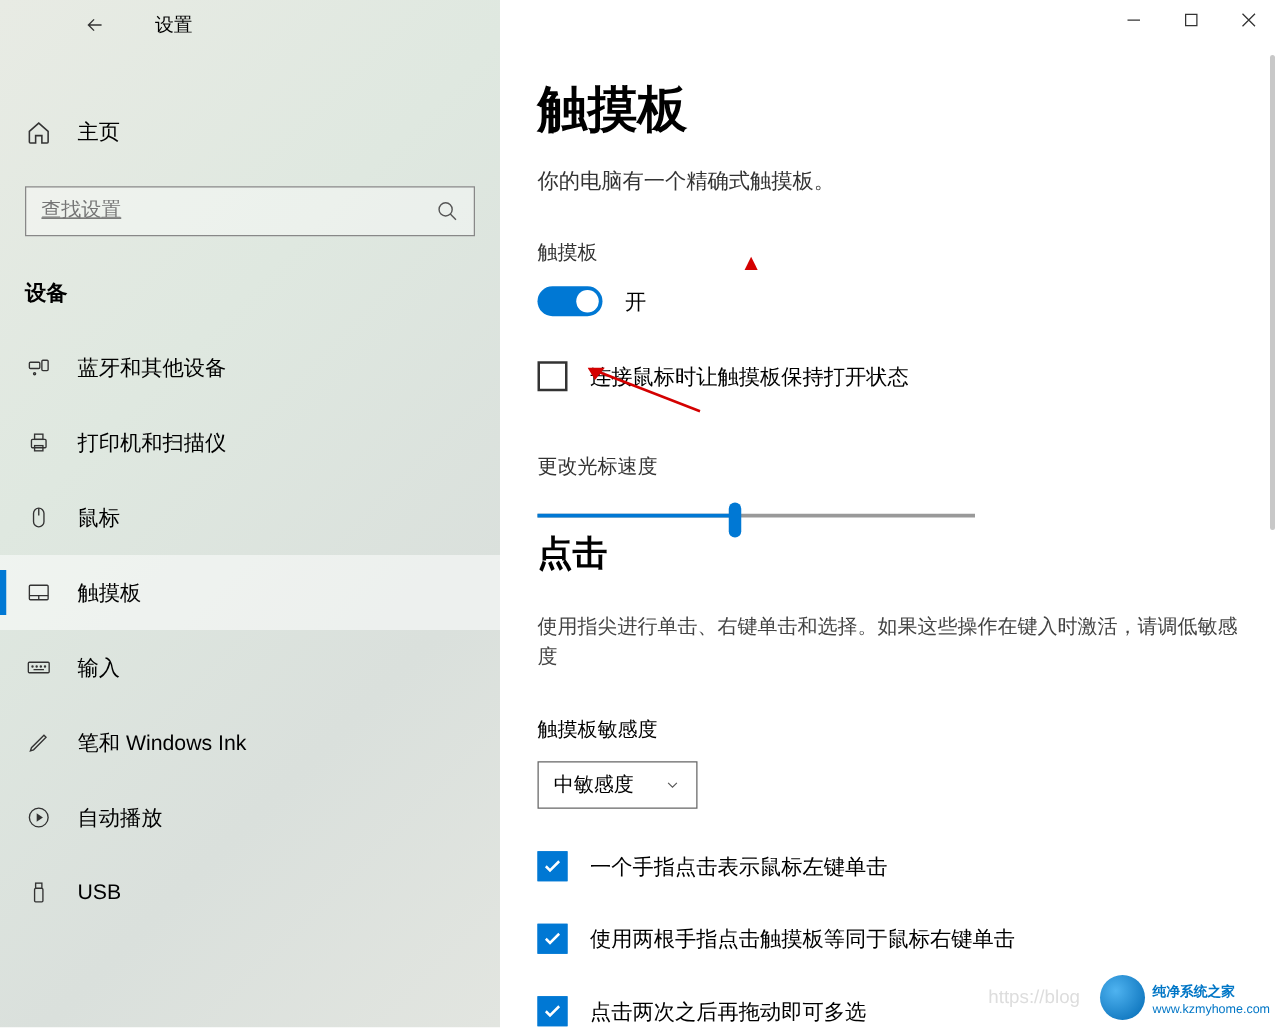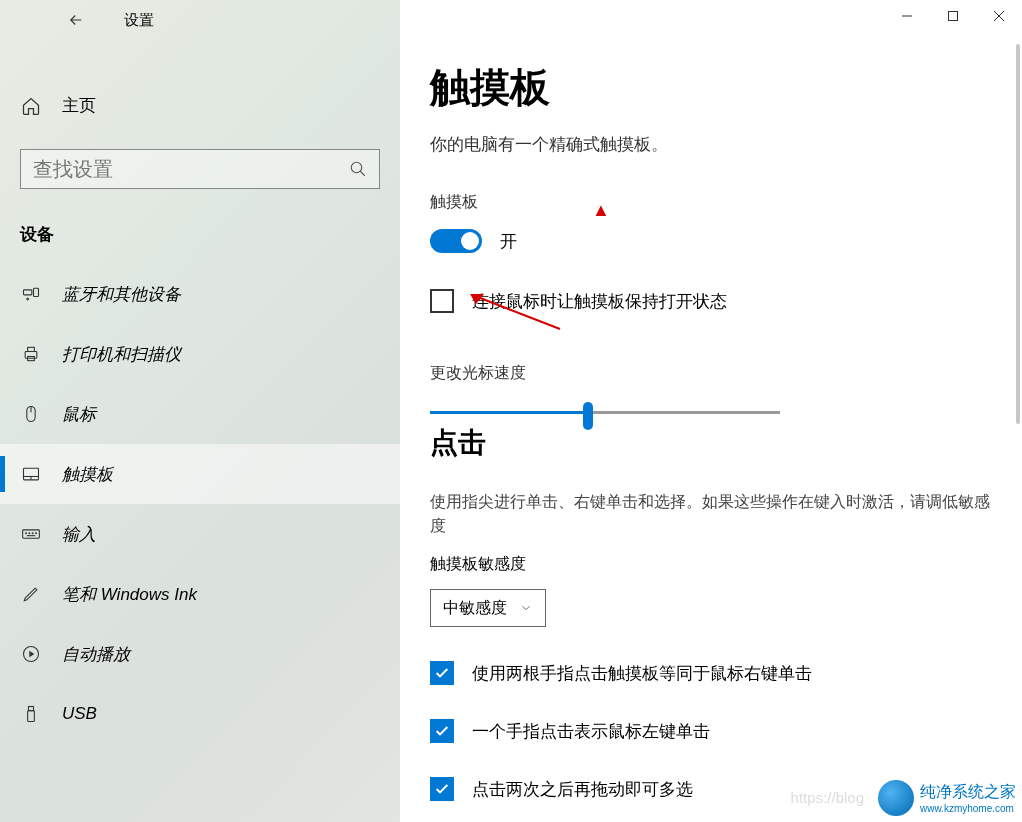--- a/index.html
+++ b/index.html
@@ -8,26 +8,26 @@
 .sidebar { position: absolute; left: 0; top: 0; width: 400px; height: 822px; background: linear-gradient(135deg, #e8ebe4 0%, #dfe8e0 35%, #dae0dc 70%, #e2e5e0 100%); }
 .header-row { display: flex; align-items: center; height: 40px; padding-left: 20px; margin-left: 36px; }
 .back-btn { width: 40px; height: 40px; display: flex; align-items: center; justify-content: center; cursor: pointer; }
 .settings-title { font-size: 15px; margin-left: 28px; color: #000; }
 
 .home-row { display: flex; align-items: center; padding: 14px 20px; margin-top: 40px; cursor: pointer; }
 .home-row .icon-wrap { width: 22px; display: flex; justify-content: center; }
 .home-row .label { font-size: 17px; margin-left: 20px; }
 
 .search-box { margin: 18px 20px 0 20px; height: 40px; border: 1px solid #888; background: rgba(255,255,255,0.4); display: flex; align-items: center; padding: 0 12px; }
-.search-box input { flex: 1; border: none; background: transparent; font-size: 20px; outline: none; color: #555; }
+.search-box input { flex: 1; border: none; background: transparent; font-size: 16px; outline: none; color: #555; text-decoration: underline; }
 .search-box .search-icon { width: 18px; height: 18px; }
 
 .group-title { font-size: 17px; font-weight: 600; margin: 34px 0 18px 20px; }
 
-.nav-item { display: flex; align-items: center; height: 60px; padding-left: 20px; cursor: pointer; position: relative; font-style: italic; }
+.nav-item { display: flex; align-items: center; height: 60px; padding-left: 20px; cursor: pointer; position: relative; }
 .nav-item .icon-wrap { width: 22px; display: flex; justify-content: center; }
 .nav-item .label { font-size: 17px; margin-left: 20px; }
 .nav-item.selected { background: rgba(255,255,255,0.5); }
 .nav-item.selected::before { content: ""; position: absolute; left: 0; top: 12px; bottom: 12px; width: 5px; background: #0078d4; }
 
 .content { position: absolute; left: 400px; top: 0; right: 0; bottom: 0; padding: 0 0 0 30px; overflow-y: auto; }
 .window-controls { position: absolute; right: 0; top: 0; display: flex; }
 .win-btn { width: 46px; height: 32px; display: flex; align-items: center; justify-content: center; cursor: pointer; }
 
 .page-title { font-size: 40px; font-weight: 600; margin-top: 60px; color: #000; }
@@ -49,33 +49,33 @@
 .checkbox-label { font-size: 17px; margin-left: 18px; }
 
 .slider-wrap { margin-top: 18px; width: 350px; position: relative; }
 .slider-track-bg { position: absolute; left: 0; top: 9px; height: 3px; width: 100%; background: #999; }
 .slider-track-fill { position: absolute; left: 0; top: 9px; height: 3px; width: 45%; background: #0078d4; }
 .slider-thumb { position: absolute; left: 45%; top: 0; width: 10px; height: 28px; background: #0078d4; border-radius: 5px; transform: translateX(-50%); cursor: pointer; }
 
 .section-h2 { font-size: 28px; font-weight: 600; margin-top: 40px; }
 .section-desc { font-size: 16px; color: #444; margin-top: 28px; max-width: 560px; line-height: 1.5; }
 
-.sensitivity-label { font-size: 16px; margin-top: 16px; }
-.dropdown { margin-top: 14px; width: 116px; height: 38px; border: 1px solid #666; display: flex; align-items: center; padding: 0 12px; justify-content: space-between; cursor: pointer; }
+.sensitivity-label { font-size: 16px; margin-top: 36px; }
+.dropdown { margin-top: 14px; width: 128px; height: 38px; border: 1px solid #666; display: flex; align-items: center; padding: 0 12px; justify-content: space-between; cursor: pointer; }
 .dropdown .dd-label { font-size: 16px; }
 
 .scrollbar { position: absolute; right: 2px; top: 44px; width: 4px; height: 380px; background: #c8c8c8; border-radius: 2px; }
 
 .annotation-point { position: absolute; color: #d40000; font-size: 18px; }
 .annotation-arrow { position: absolute; top: 294px; left: 470px; pointer-events:none;}
 
 .watermark-text { position: absolute; right: 158px; bottom: 16px; font-size: 15px; color: #ddd; margin-top: 24px; }
 .watermark-logo { position: absolute; right: 6px; bottom: 6px; display: flex; align-items: center; }
 .watermark-logo .ball { width: 36px; height: 36px; background: radial-gradient(circle at 35% 35%, #4fb3f0, #0068b3); border-radius: 50%; margin-right: 6px; }
-.watermark-logo .txt1 { font-size: 16px; font-weight: 400; color: #0076c6; }
+.watermark-logo .txt1 { font-size: 11px; font-weight: 700; color: #0076c6; }
 .watermark-logo .txt2 { font-size: 10px; color: #0076c6; display: block; }
 </style>
 </head>
 <body>
 
 <div class="sidebar">
   <div class="header-row">
     <div class="back-btn">
       <svg width="18" height="18" viewBox="0 0 24 24" fill="none" stroke="#333" stroke-width="1.5">
           <path d="M19 12H5M11 18l-6-6 6-6"></path>
@@ -240,29 +240,29 @@
       </svg>
   </div>
 
   <div id="checks-list" style="margin-top:10px;">
       <div class="checkbox-row tight">
         <div class="checkbox checked">
           <svg width="16" height="16" viewBox="0 0 24 24" fill="none" stroke="#fff" stroke-width="3">
             <path d="M4 12l5 5L20 6"></path>
           </svg>
         </div>
-        <span class="checkbox-label">使用两根手指点击触摸板等同于鼠标右键单击</span>
+        <span class="checkbox-label">一个手指点击表示鼠标左键单击</span>
       </div>
       <div class="checkbox-row tight">
         <div class="checkbox checked">
           <svg width="16" height="16" viewBox="0 0 24 24" fill="none" stroke="#fff" stroke-width="3">
             <path d="M4 12l5 5L20 6"></path>
           </svg>
         </div>
-        <span class="checkbox-label">一个手指点击表示鼠标左键单击</span>
+        <span class="checkbox-label">使用两根手指点击触摸板等同于鼠标右键单击</span>
       </div>
       <div class="checkbox-row tight">
         <div class="checkbox checked">
           <svg width="16" height="16" viewBox="0 0 24 24" fill="none" stroke="#fff" stroke-width="3">
             <path d="M4 12l5 5L20 6"></path>
           </svg>
         </div>
         <span class="checkbox-label">点击两次之后再拖动即可多选</span>
       </div>
     </div>

